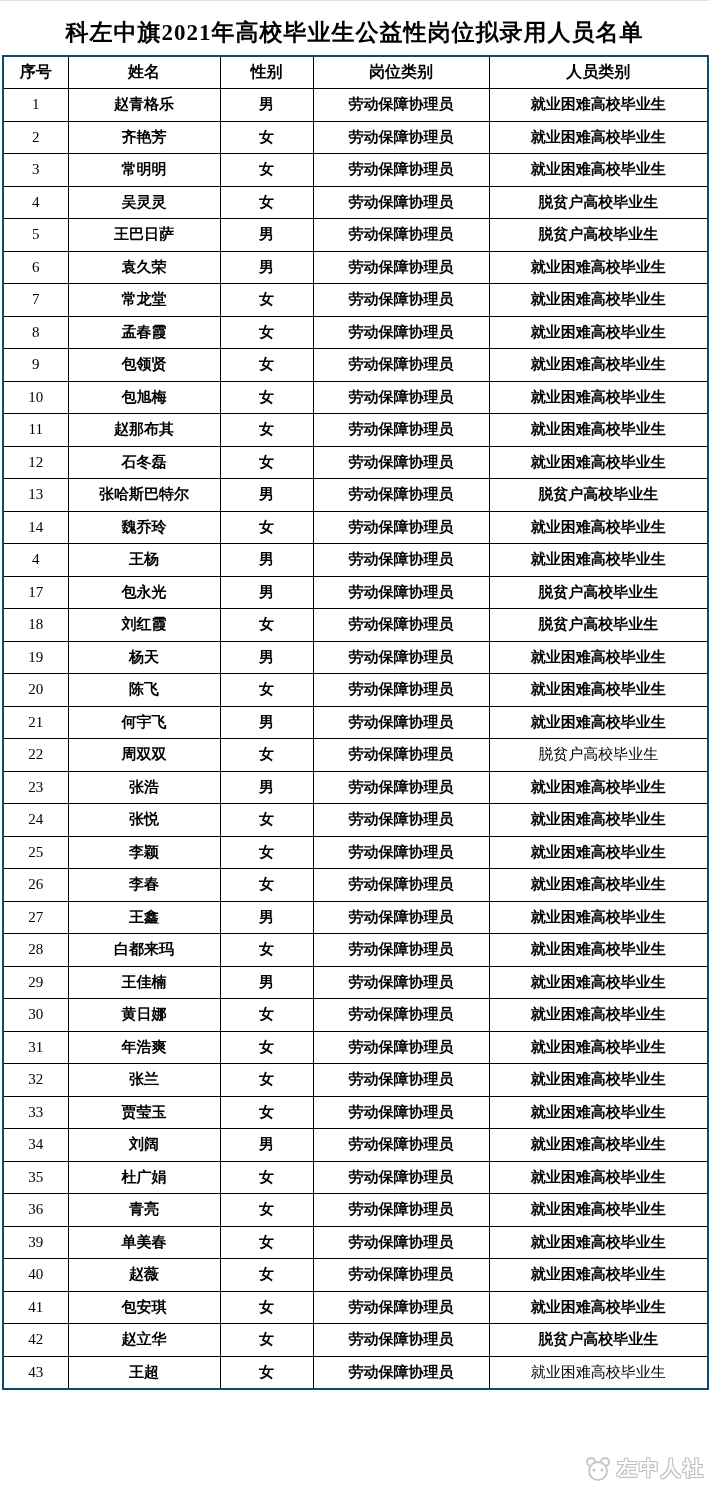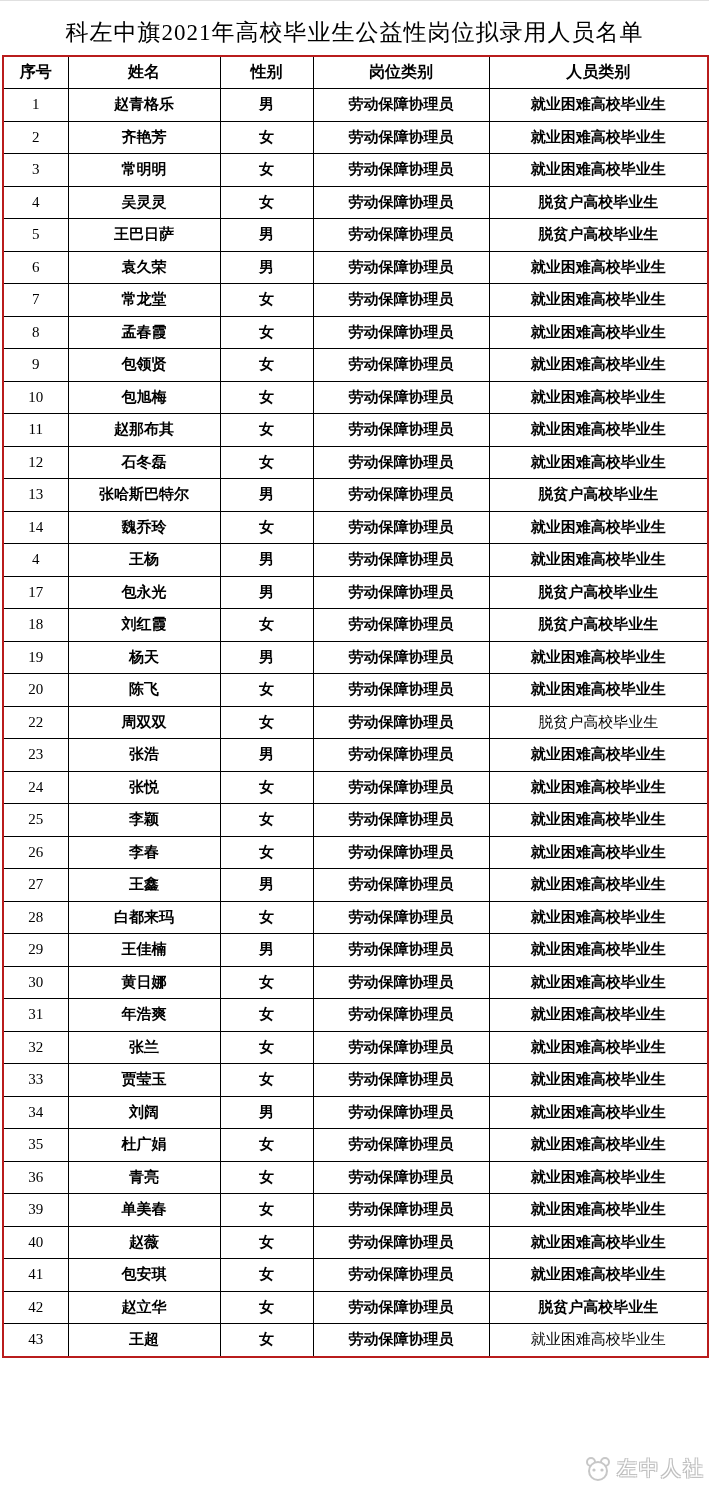--- a/index.html
+++ b/index.html
@@ -5,26 +5,26 @@
   html,body{margin:0;padding:0;}
   body{
     width:709px;height:1505px;background:#ffffff;position:relative;overflow:hidden;
     font-family:"Liberation Sans","DejaVu Sans",sans-serif;
     border-top:1px solid #e0e0e0;
   }
   .page{position:relative;width:709px;height:1505px;}
   .doc-title{
     height:45px;padding-top:9px;display:flex;align-items:center;justify-content:center;
     font-family:"Liberation Serif","DejaVu Serif",serif;
-    font-size:23px;font-weight:normal;color:#000;letter-spacing:1px;white-space:nowrap;
+    font-size:23px;font-weight:bold;color:#000;letter-spacing:1px;white-space:nowrap;
   }
   table.roster{
     border-collapse:collapse;table-layout:fixed;
     margin-left:2px;width:705px;
-    border:2px solid #b91c1c;
+    border:2px solid #0c4a6e;
   }
   .roster th,.roster td{
     border:1.5px solid #000;
     text-align:center;vertical-align:middle;
     padding:0;overflow:hidden;white-space:nowrap;
     color:#000;
   }
   .roster th{
     height:31px;font-size:16px;font-weight:600;
     font-family:"Liberation Sans","DejaVu Sans",sans-serif;
@@ -37,21 +37,21 @@
   td.cat-serif{
     font-family:"Liberation Serif","DejaVu Serif",serif;
     font-weight:400;
   }
   .watermark{
     position:absolute;right:4px;bottom:24px;
     display:flex;align-items:center;gap:4px;
     pointer-events:none;opacity:.9;
   }
   .watermark .wm-text{
-    font-size:20px;font-weight:normal;letter-spacing:2px;
+    font-size:20px;font-weight:bold;letter-spacing:2px;
     color:#ffffff;
     text-shadow:-1px -1px 0 #b9b9b9,1px -1px 0 #b9b9b9,-1px 1px 0 #b9b9b9,1px 1px 0 #b9b9b9;
     font-family:"Liberation Sans","DejaVu Sans",sans-serif;
   }
   .wm-icon{display:inline-block;line-height:0;}
 </style>
 </head>
 <body>
 
 <div class="page">
@@ -203,20 +203,27 @@
           <td class="col-category">就业困难高校毕业生</td>
         </tr>
         <tr>
           <td class="col-no">20</td>
           <td class="col-name">陈飞</td>
           <td class="col-gender">女</td>
           <td class="col-position">劳动保障协理员</td>
           <td class="col-category">就业困难高校毕业生</td>
         </tr>
         <tr>
+          <td class="col-no">21</td>
+          <td class="col-name">何宇飞</td>
+          <td class="col-gender">男</td>
+          <td class="col-position">劳动保障协理员</td>
+          <td class="col-category">就业困难高校毕业生</td>
+        </tr>
+        <tr>
           <td class="col-no">22</td>
           <td class="col-name">周双双</td>
           <td class="col-gender">女</td>
           <td class="col-position">劳动保障协理员</td>
           <td class="col-category cat-serif">脱贫户高校毕业生</td>
         </tr>
         <tr>
           <td class="col-no">23</td>
           <td class="col-name">张浩</td>
           <td class="col-gender">男</td>

